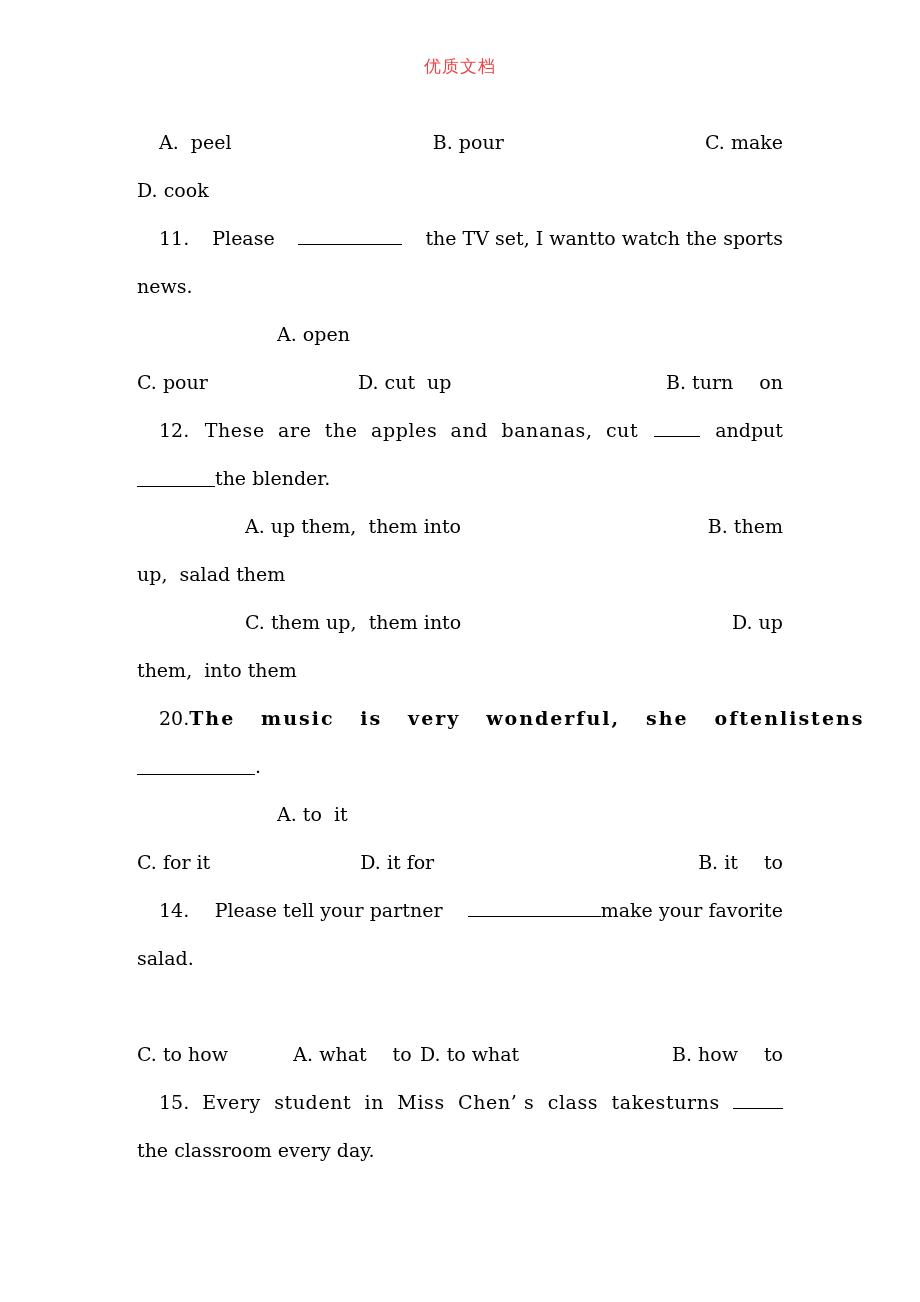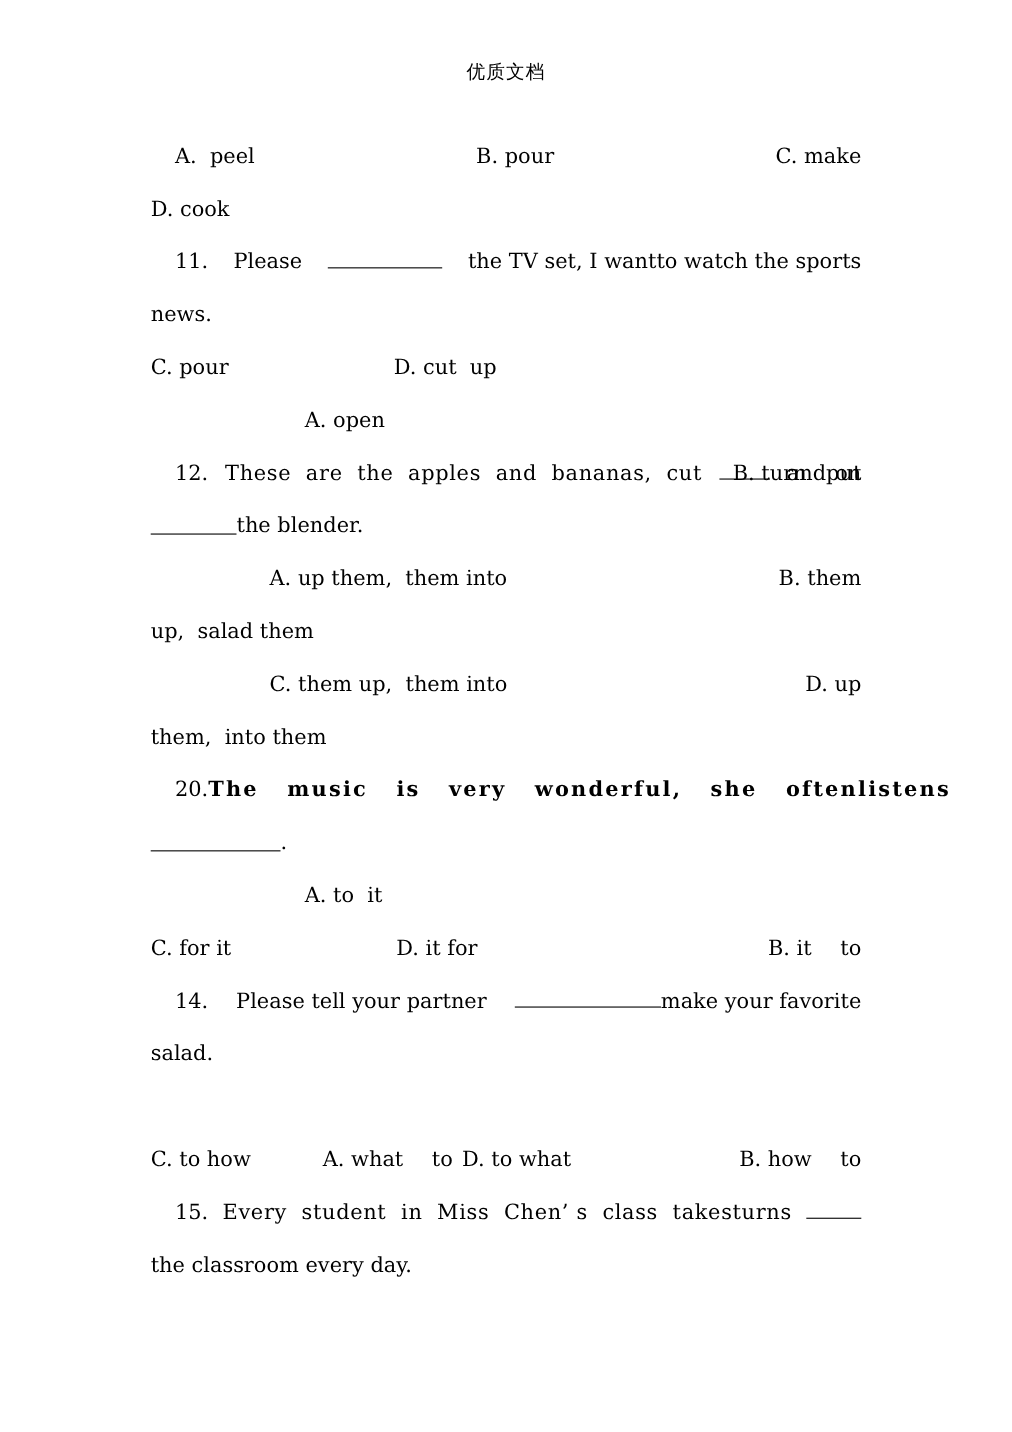--- a/index.html
+++ b/index.html
@@ -26,24 +26,24 @@
 
   
   .page-header {
     position: absolute;
     top: 58px;
     left: 0;
     width: 920px;
     text-align: center;
   }
   .page-header .watermark-text {
-    font-family: Liberation Mono, monospace;
+    font-family: Liberation Sans, sans-serif;
     font-size: 17px;
     letter-spacing: 1px;
-    color: #000000;
+    color: #ef4444;
     line-height: 1;
   }
 
   
   .doc-body {
     position: absolute;
     top: 118px;
     left: 137px;
     width: 646px;
   }
@@ -125,31 +125,31 @@
       <span class="gap-sm"></span>
       <span class="blank blank-lg"></span>
       <span class="gap-sm"></span>
       <span class="seg">the TV set, I wantto watch the sports</span>
     </div>
 
     <div class="line">
       <span class="seg">news.</span>
     </div>
 
+    <div class="line spread">
+      <span class="seg indent-2">A. open</span>
+      <span class="seg">
+        <span>B. turn</span><span class="gap-sm"></span><span>on</span>
+      </span>
+    </div>
+
     <div class="line spread start">
       <span class="seg">C. pour</span>
       <span class="gap-lg"></span>
       <span class="seg">D. cut  up</span>
-    </div>
-
-    <div class="line spread">
-      <span class="seg indent-2">A. open</span>
-      <span class="seg">
-        <span>B. turn</span><span class="gap-sm"></span><span>on</span>
-      </span>
     </div>
 
     <div class="line spread start">
       <span class="seg indent-1">12.</span>
       <span class="gap-sm"></span>
       <span class="seg ls-1">These  are  the  apples  and  bananas,  cut</span>
       <span class="gap-sm"></span>
       <span class="blank blank-sm"></span>
       <span class="gap-sm"></span>
       <span class="seg">andput</span>

